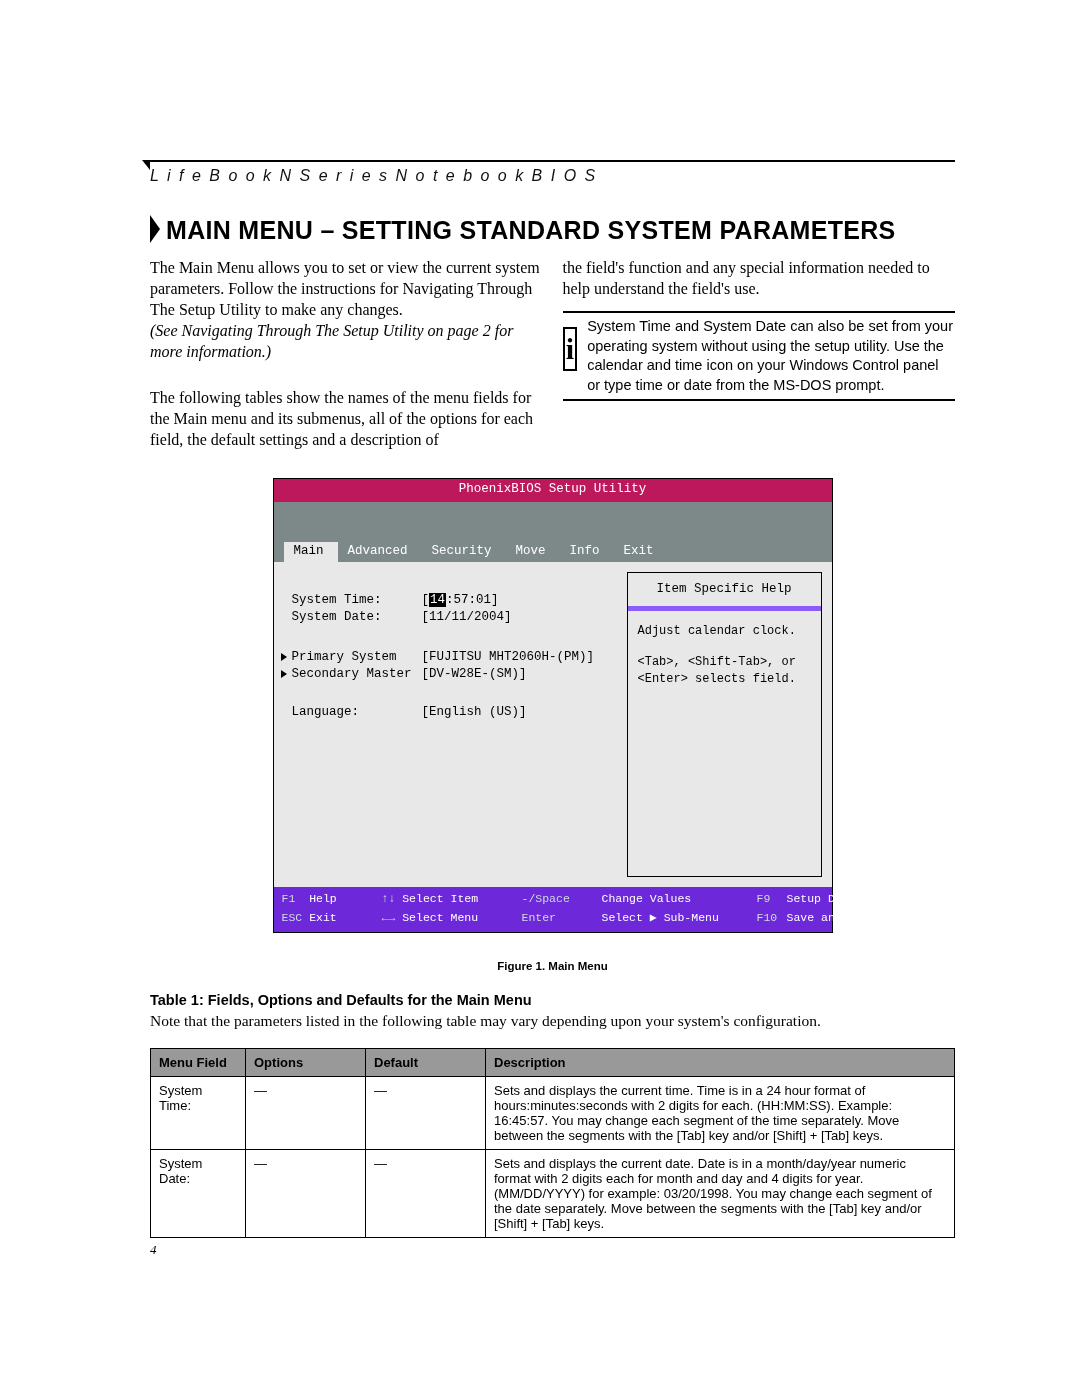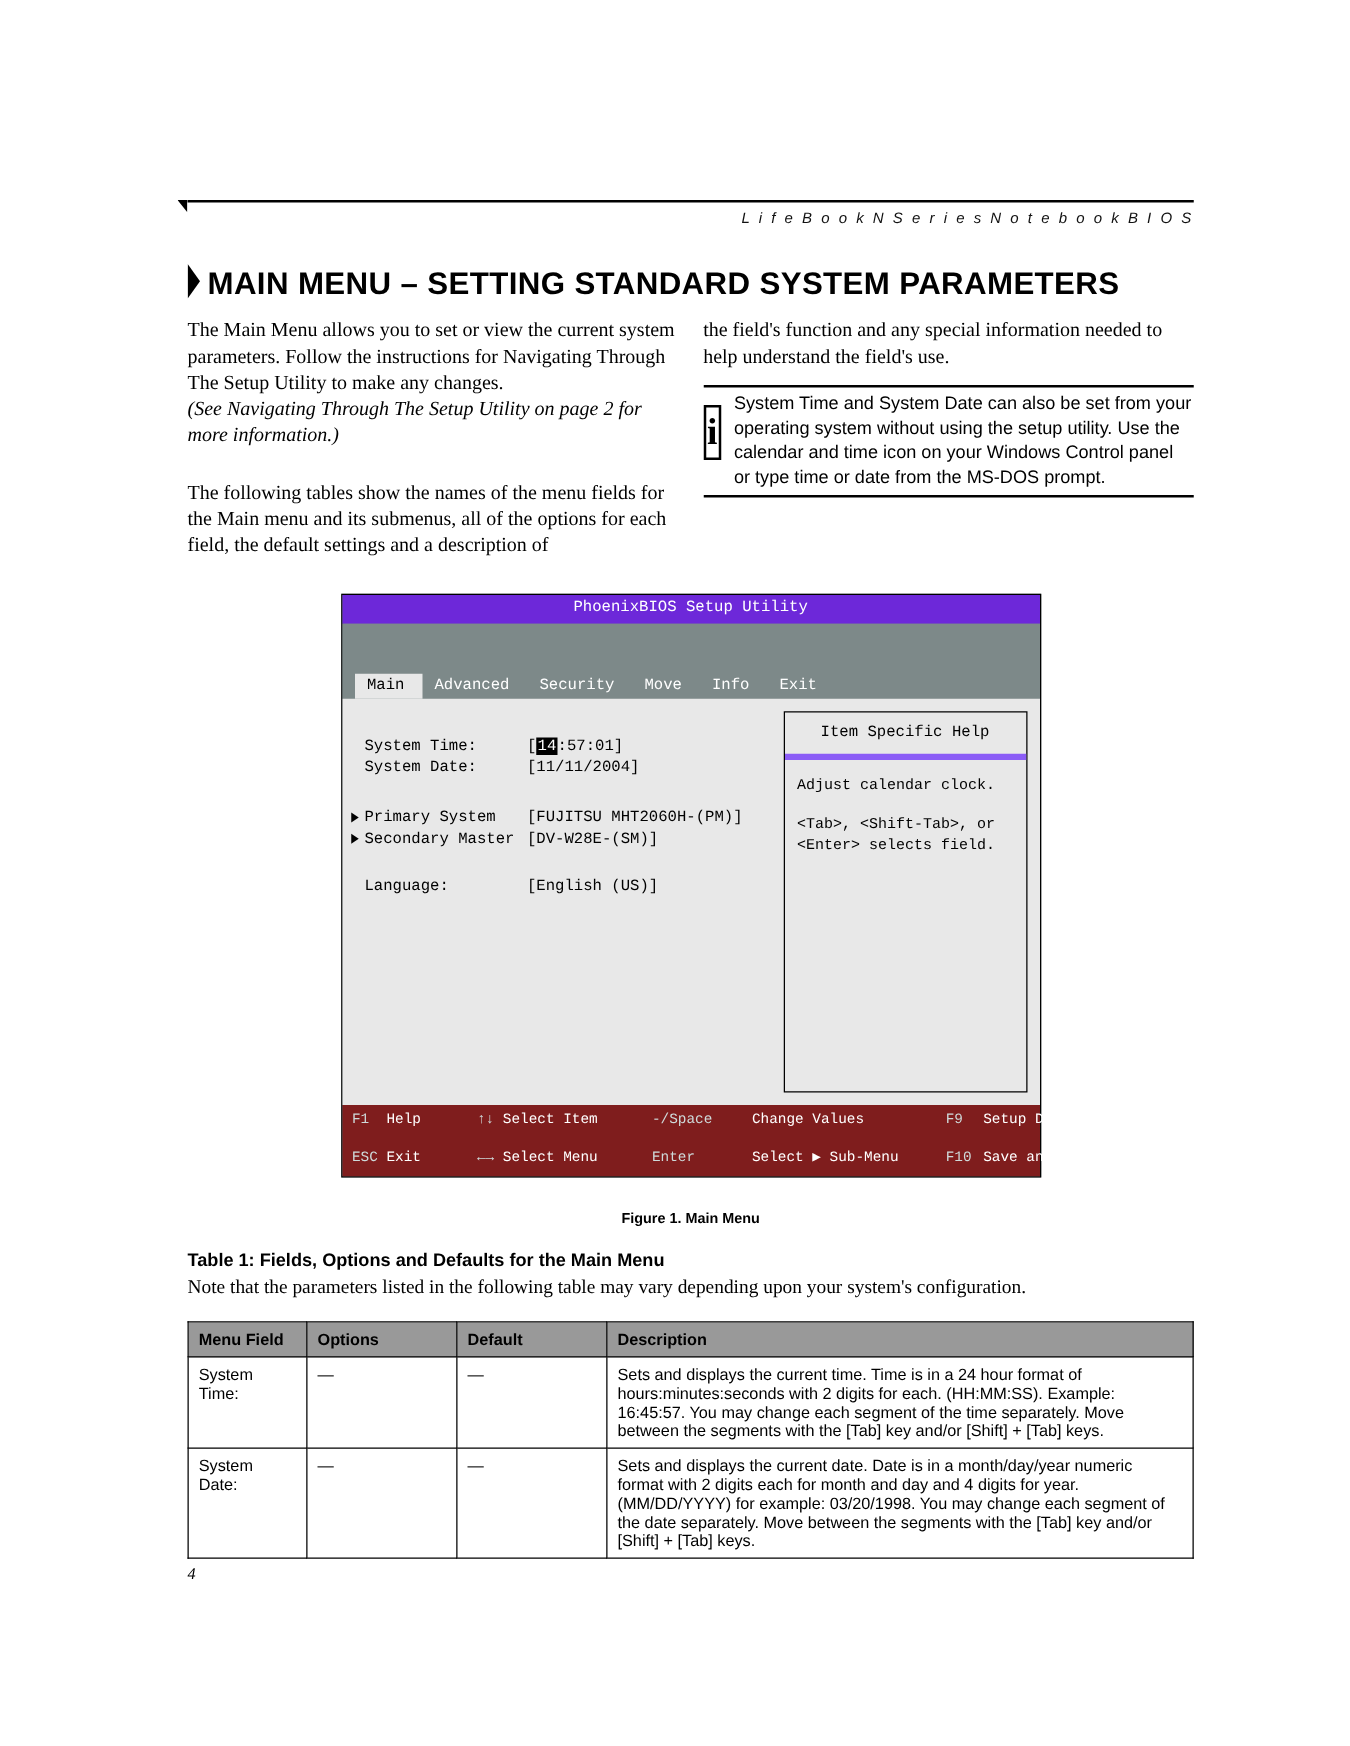--- a/index.html
+++ b/index.html
@@ -20,26 +20,25 @@
     position: absolute;
     left: -8px;
     top: -2px;
     width: 8px;
     height: 10px;
     background: #000;
     clip-path: polygon(0 0, 100% 0, 100% 100%);
   }
   .header-text {
     font-family: Helvetica, Arial, sans-serif;
-    font-size: 12px;
+    font-size: 16px;
     letter-spacing: 2px;
     font-style: italic;
     color: #111;
     margin-bottom: 30px;
-    text-align: right;
   }
   .title-marker {
     display: inline-block;
     width: 10px;
     height: 28px;
     background: #000;
     clip-path: polygon(0 0, 100% 50%, 0 100%);
     vertical-align: -4px;
     margin-right: 6px;
   }
@@ -90,21 +89,21 @@
     width: 560px;
   }
   .bios {
     font-family: 'Courier New', monospace;
     font-size: 12.5px;
     color: #fff;
     background: #7d8989;
     line-height: 1.4;
     border: 1px solid #000;
   }
-  .bios-title { text-align: center; padding: 2px 0 4px; background: #6d28d9; }
+  .bios-title { text-align: center; padding: 2px 0 4px; background: #be185d; }
   .bios-tabs { display: flex; background: #7d8989; padding: 0 10px; }
   .bios-tab { padding: 1px 14px 1px 10px; margin-top: 40px; }
   .bios-tab.active { background: #e8e8e8; color: #000; }
   .bios-main {
     background: #e8e8e8;
     color: #000;
     display: flex;
     height: 325px;
     padding: 10px;
   }
@@ -126,26 +125,26 @@
   .tri::before {
     content: "";
     position: absolute;
     left: -11px; top: 4px;
     border-top: 4px solid transparent;
     border-bottom: 4px solid transparent;
     border-left: 6px solid #000;
   }
   .time-val .hour { background: #000; color: #fff; padding: 0 1px; }
   .bios-footer {
-    background: #7f1d1d;
+    background: #6d28d9;
     color: #fff;
     display: grid;
     grid-template-columns: 100px 140px 80px 155px 30px auto;
     padding: 4px 8px 6px;
-    row-gap: 15px;
+    row-gap: 3px;
   }
   .bios-footer span { font-size: 11.5px; white-space: pre; }
   .bios-footer .dim { color: #cfdada; }
   .fig-caption {
     font-family: Helvetica, Arial, sans-serif;
     font-weight: bold;
     font-size: 11.5px;
     text-align: center;
     margin-top: 27px;
   }

